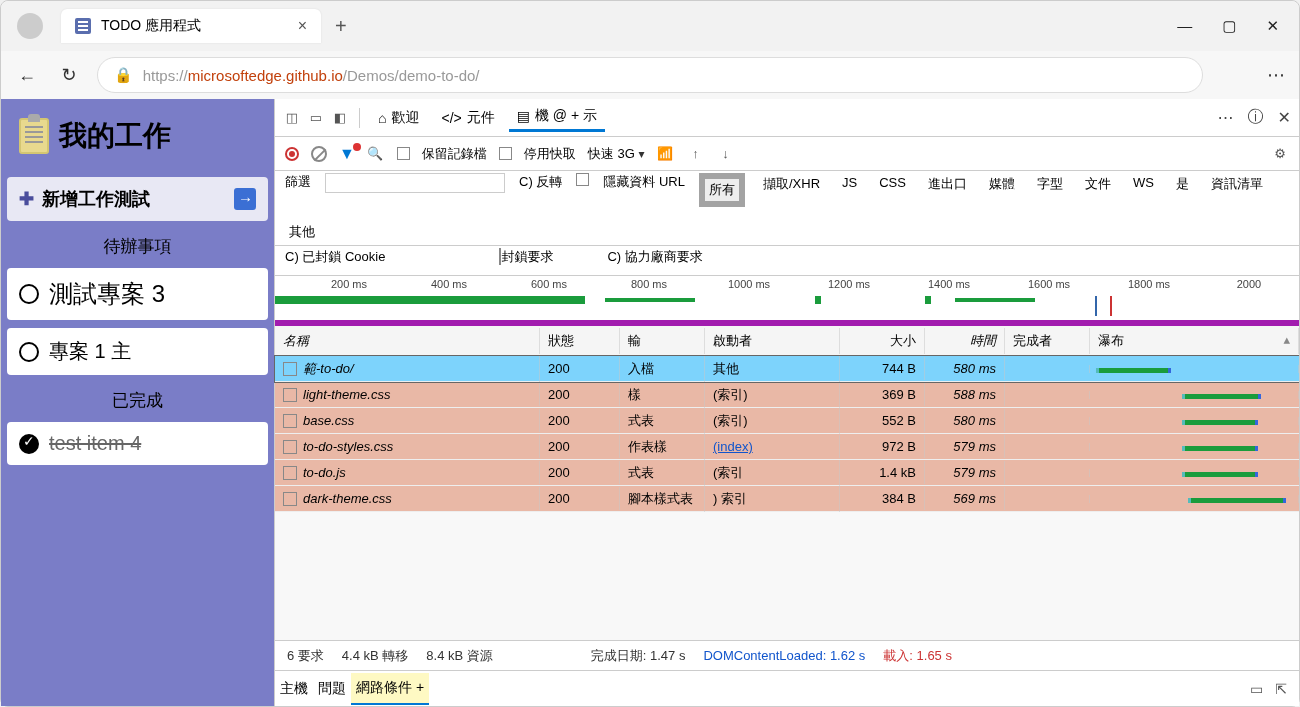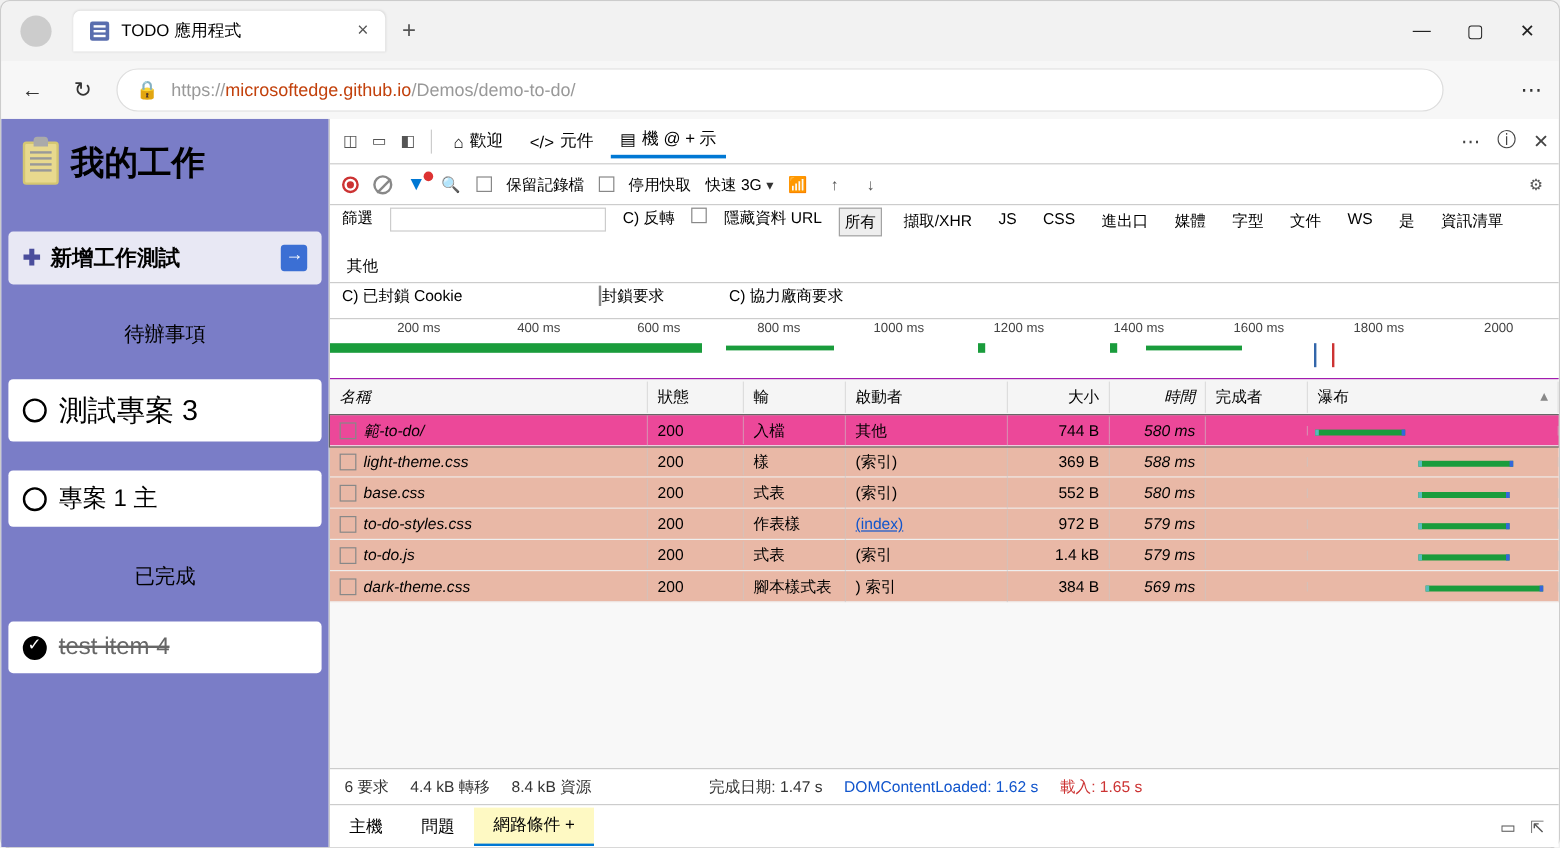--- a/index.html
+++ b/index.html
@@ -21,21 +21,21 @@
 .urlbar { flex: 1; background: #fff; border: 1px solid #ddd; border-radius: 20px; height: 36px; display: flex; align-items: center; padding: 0 16px; font-size: 15px; color: #666; gap: 10px; margin-right: 50px;}
 .lock { color: #666; }
 .url-dim { color: #999; }
 .url-strong { color: #c2410c; }
 .dots { font-size: 18px; letter-spacing: 2px; color: #333; }
 
 
 .content { flex: 1; display: flex; overflow: hidden; }
 
 
-.todo-app { width: 286px; background: #7a7dc7; display: flex; flex-direction: column; padding: 10px 6px; gap: 24px; }
+.todo-app { width: 286px; background: #7a7dc7; display: flex; flex-direction: column; padding: 10px 6px; gap: 8px; }
 .todo-title { display: flex; align-items: center; gap: 10px; padding: 8px 12px 14px; }
 .clipboard { width: 30px; height: 36px; background: #e8d98e; border-radius: 3px; position: relative; border: 2px solid #d4c672; }
 .clipboard::before { content:""; position:absolute; top:-6px; left:7px; width:12px; height:8px; background:#aaa; border-radius:3px 3px 0 0; }
 .clipboard::after { content:""; position:absolute; top:6px; left:4px; right:4px; height:2px; background:#999; box-shadow:0 5px 0 #999, 0 10px 0 #999, 0 15px 0 #999; }
 .todo-title h1 { font-size: 28px; font-weight: bold; color: #000; }
 .new-task { background: #e8e8f4; border-radius: 4px; padding: 10px 12px; display: flex; align-items: center; gap: 8px; font-size: 18px; font-weight: bold; }
 .plus { color: #4a4d9c; font-size: 18px; font-weight: bold; }
 .send { margin-left: auto; width: 22px; height: 22px; background: #3b6fd4; border-radius: 3px; position: relative; }
 .send::after { content:"→"; color:#fff; position:absolute; top:0; left:4px; font-size:15px; }
 .section-label { text-align: center; font-size: 17px; padding: 6px 0 2px; }
@@ -60,57 +60,57 @@
 .noentry { width:16px; height:16px; border:2px solid #888; border-radius:50%; position:relative;}
 .noentry::after{content:"";position:absolute;top:6px;left:-1px;width:16px;height:2px;background:#888;transform:rotate(-45deg);}
 .filter-ic { color:#0078d4; font-size:16px; position:relative;}
 .filter-ic::after{content:"";position:absolute;top:-2px;right:-6px;width:8px;height:8px;background:#d33;border-radius:50%;}
 .chk { width:13px; height:13px; border:1px solid #888; }
 .arrow-dn { font-size:12px; color:#333;}
 
 .filter-row { min-height: 30px; border-bottom: 1px solid #ccc; display: flex; align-items: flex-start; padding: 2px 10px; gap: 14px; flex-wrap: wrap; font-size: 13px; }
 .filter-input { width: 180px; border: 1px solid #ccc; height: 20px; padding: 0 4px; font-size: 12px;}
 .ftype { padding: 2px 4px; }
-.ftype.sel { border: 1px solid #a3a3a3; background: #eee; }
-
-.timeline { height: 50px; border-bottom: 1px solid #a21caf; position: relative; overflow:hidden;padding-left:24px; }
+.ftype.sel { border: 6px solid #a3a3a3; background: #eee; }
+
+.timeline { height: 50px; border-bottom: 6px solid #a21caf; position: relative; overflow:hidden;padding-left:24px; }
 .tl-ticks { display: flex; font-size: 11px; color: #444; padding: 2px 0 0 0; }
 .tl-ticks span { width: 100px; text-align: center; }
 .tl-bars { position: absolute; top: 20px; left: 0; right: 0; height: 20px; }
 .tlbar { position: absolute; height: 8px; background: #1a9c3c; }
 .tlvline { position: absolute; top: 0; bottom: 0; width: 2px; }
 
 .headers { height: 30px; border-bottom: 1px solid #ccc; display: flex; align-items: center; font-size: 13px; background: #f5f5f5; }
 .col { padding: 4px 8px; border-right: 1px solid #ddd; overflow: hidden; }
 .c-name { width: 265px; font-style: italic; }
 .c-status { width: 80px; }
 .c-type { width: 85px; }
 .c-init { width: 135px; }
 .c-size { width: 85px; text-align: right; }
 .c-time { width: 80px; text-align: right; font-style: italic; }
 .c-fulfill { width: 85px; }
 .c-waterfall { flex: 1; position: relative; }
 
 .rows { flex: 0 0 auto; }
 .row { height: 26px; display: flex; align-items: center; font-size: 13px; border-bottom: 1px solid #eee; }
-.row.sel { background: #ec4899; outline: 1px solid #666; align-items: center; }
+.row.sel { background: #7dd3fc; outline: 1px solid #666; align-items: center; }
 .row.flag { background: #e9b8a6; }
 .row .col { border-right: 1px solid rgba(200,200,200,0.5); }
 .file-ic { width: 14px; height: 14px; border: 1px solid #888; display:inline-block; margin-right:6px; vertical-align:middle; }
 .link { color: #1155cc; text-decoration: underline; }
 .wf-bar { position: absolute; height: 14px; top: 3px; background: #1a9c3c; border-left: 3px solid #5bb; border-right: 3px solid #36d; }
 
 .empty { flex: 1; background: #f8f8f8; }
 
 .summary { height: 30px; border-top: 1px solid #ccc; display: flex; align-items: center; padding: 0 12px; gap: 18px; font-size: 13px; color: #333; }
 .dcl { color: #1155cc; }
 .load { color: #c33; }
 
 .drawer { height: 36px; border-top: 1px solid #ccc; display: flex; align-items: center; font-size: 14px; }
-.drawer-tab { padding: 6px 16px; }
+.drawer-tab { padding: 6px 5px; }
 .drawer-tab.active { border-bottom: 2px solid #0078d4; background: #fef9c3; }
 .drawer-right { margin-left: auto; padding-right: 12px; display: flex; gap: 12px; color: #555; }
 </style>
 </head>
 <body>
 
 <div class="browser">
 
   <div class="titlebar">
     <div class="avatar"></div>

